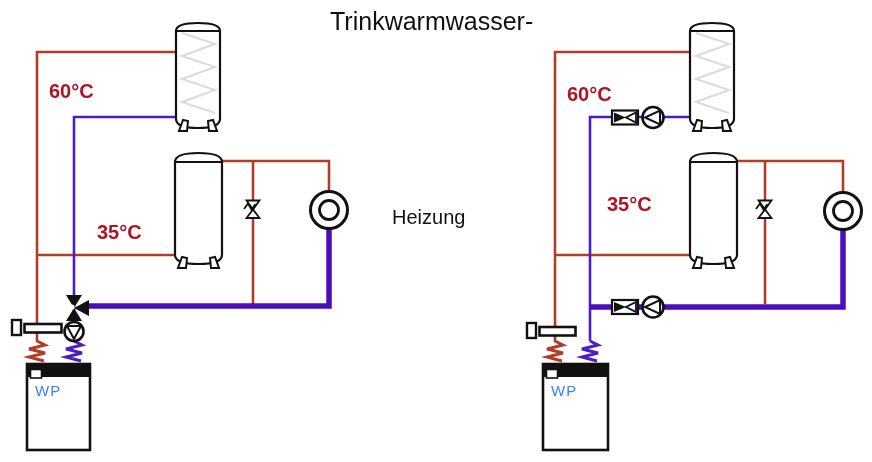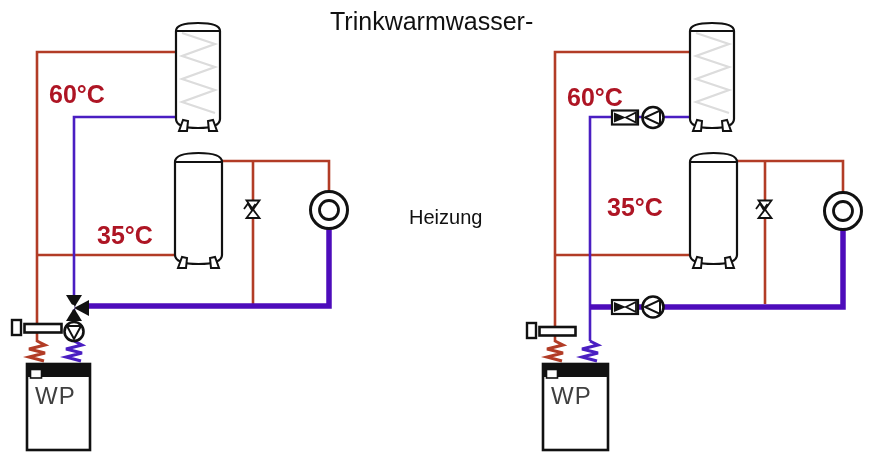--- a/index.html
+++ b/index.html
@@ -4,22 +4,22 @@
 <style>
   html,body{margin:0;padding:0;background:#fff;}
   #stage{
     position:relative;width:872px;height:462px;background:#ffffff;
     font-family:"Liberation Sans", sans-serif;color:#111;overflow:hidden;
   }
   #stage svg{position:absolute;left:0;top:0;}
   .lbl{position:absolute;white-space:pre;}
   .title{font-size:25px;line-height:28px;color:#111;}
   .heizung{font-size:20px;color:#111;}
-  .temp{font-size:25px;font-weight:bold;color:var(--c-flow-label,#ae1524);}
-  .wp{font-size:24px;color:#404040;letter-spacing:1px;}
+  .temp{font-size:20px;font-weight:bold;color:var(--c-flow-label,#ae1524);}
+  .wp{font-size:15px;color:#3b82f6;letter-spacing:1px;}
   .pipe-hot{stroke:var(--c-hot-pipe,#b23c26);stroke-width:2.6;fill:none;}
   .pipe-ret{stroke:var(--c-return-pipe,#4a1ec2);stroke-width:2.6;fill:none;}
   .pipe-ret-thick{stroke:var(--c-return-thick,#4d0cbb);stroke-width:5.5;fill:none;}
   .flex{fill:none;stroke-width:3;}
   .flex-hot{stroke:var(--c-hot-pipe,#b23c26);}
   .flex-ret{stroke:var(--c-return-pipe,#4a1ec2);}
   .outline{stroke:#111;fill:#fff;}
   .coil{stroke:var(--c-coil,#dcdcdc);stroke-width:2.2;fill:none;}
   .blackfill{fill:#111;stroke:none;}
 </style>
@@ -160,21 +160,21 @@
       <g>
         <rect x="543" y="364" width="65" height="86" class="outline" stroke-width="2.6"></rect>
         <rect x="543" y="364" width="65" height="13" class="blackfill"></rect>
         <rect x="546.5" y="369.5" width="11" height="8.5" class="outline" stroke-width="1.6"></rect>
       </g>
     </g>
   </svg>
 
   <div class="lbl title" style="left:330px;top:7px;"><span>Trinkwarmwasser-</span><br></div>
 
-  <div class="lbl heizung" style="left:409px;top:206px;">Heizung</div>
+  <div class="lbl heizung" style="left:392px;top:206px;">Heizung</div>
 
   <div class="lbl temp" style="left:49px;top:80px;">60°C</div>
   <div class="lbl temp" style="left:97px;top:221px;">35°C</div>
   <div class="lbl temp" style="left:567px;top:83px;">60°C</div>
   <div class="lbl temp" style="left:607px;top:193px;">35°C</div>
 
   <div class="lbl wp" style="left:35px;top:382px;">WP</div>
   <div class="lbl wp" style="left:551px;top:382px;">WP</div>
 </div>
 

